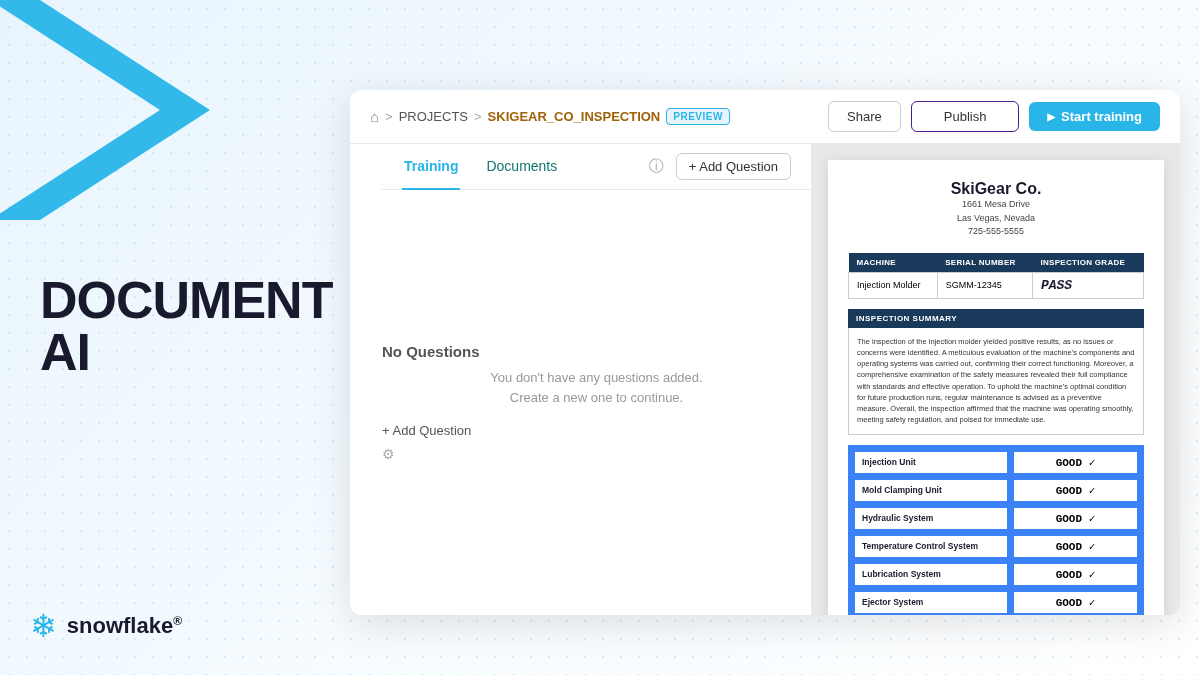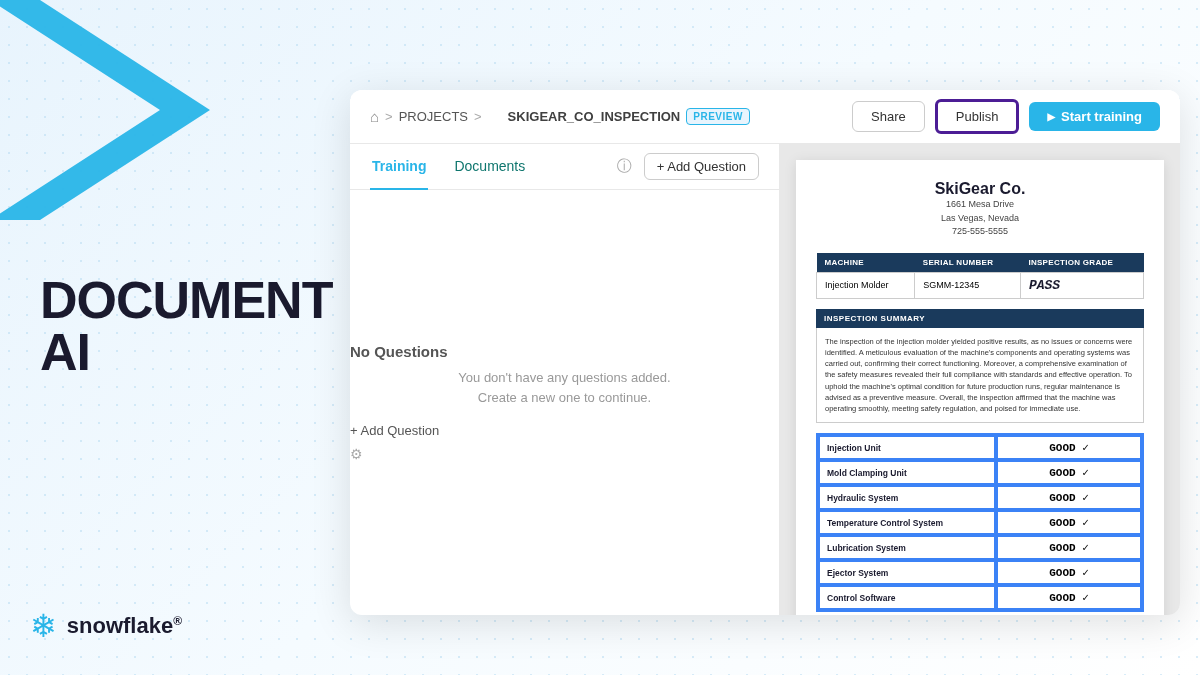--- a/index.html
+++ b/index.html
@@ -124,22 +124,21 @@
       font-size: 15px;
     }
     .header-nav .sep {
       color: #aaa;
     }
     .header-nav .nav-link {
       color: #555;
     }
     .header-nav .nav-current {
       font-weight: 600;
-      color: #404040;
-      margin-left: 20px;
+      color: #a16207;
     }
     .preview-badge {
       background: #e8f4fd;
       color: #29b5e8;
       border: 1px solid #29b5e8;
       border-radius: 4px;
       font-size: 10px;
       font-weight: 700;
       padding: 2px 6px;
       letter-spacing: 0.5px;
@@ -154,25 +153,25 @@
       border: 1px solid #ccc;
       background: #fff;
       color: #333;
       border-radius: 6px;
       padding: 7px 18px;
       font-size: 13px;
       cursor: pointer;
       font-weight: 500;
     }
     .btn-publish {
-      border: 3px solid #4c1d95;
+      border: 1px solid #4c1d95;
       background: #fff;
       color: #333;
       border-radius: 6px;
-      padding: 7px 18px;
+      padding: 7px 32px;
       font-size: 13px;
       cursor: pointer;
       font-weight: 500;
     }
     .btn-start-training {
       background: #29b5e8;
       color: #fff;
       border: none;
       border-radius: 6px;
       padding: 7px 18px;
@@ -186,20 +185,21 @@
     .btn-start-training::before {
       content: '▶';
       font-size: 10px;
     }
 
     
     .content-area {
       display: flex;
       flex: 1;
       overflow: hidden;
+      padding-left: 32px;
     }
 
     
     .left-panel {
       width: 430px;
       border-right: 1px solid #e8e8e8;
       display: flex;
       flex-direction: column;
       flex-shrink: 0;
     }
@@ -370,21 +370,21 @@
       margin-bottom: 10px;
     }
 
     .checklist-table {
       width: 100%;
       border-collapse: collapse;
       margin-bottom: 14px;
       font-size: 8.5px;
     }
     .checklist-table td {
-      border: 4px solid #3b82f6;
+      border: 7px solid #3b82f6;
       padding: 4px 7px;
     }
     .checklist-table td:first-child {
       font-weight: 600;
       color: #1a1a2e;
       width: 55%;
     }
     .checklist-table td:last-child {
       text-align: center;
       font-family: 'Courier New', monospace;

